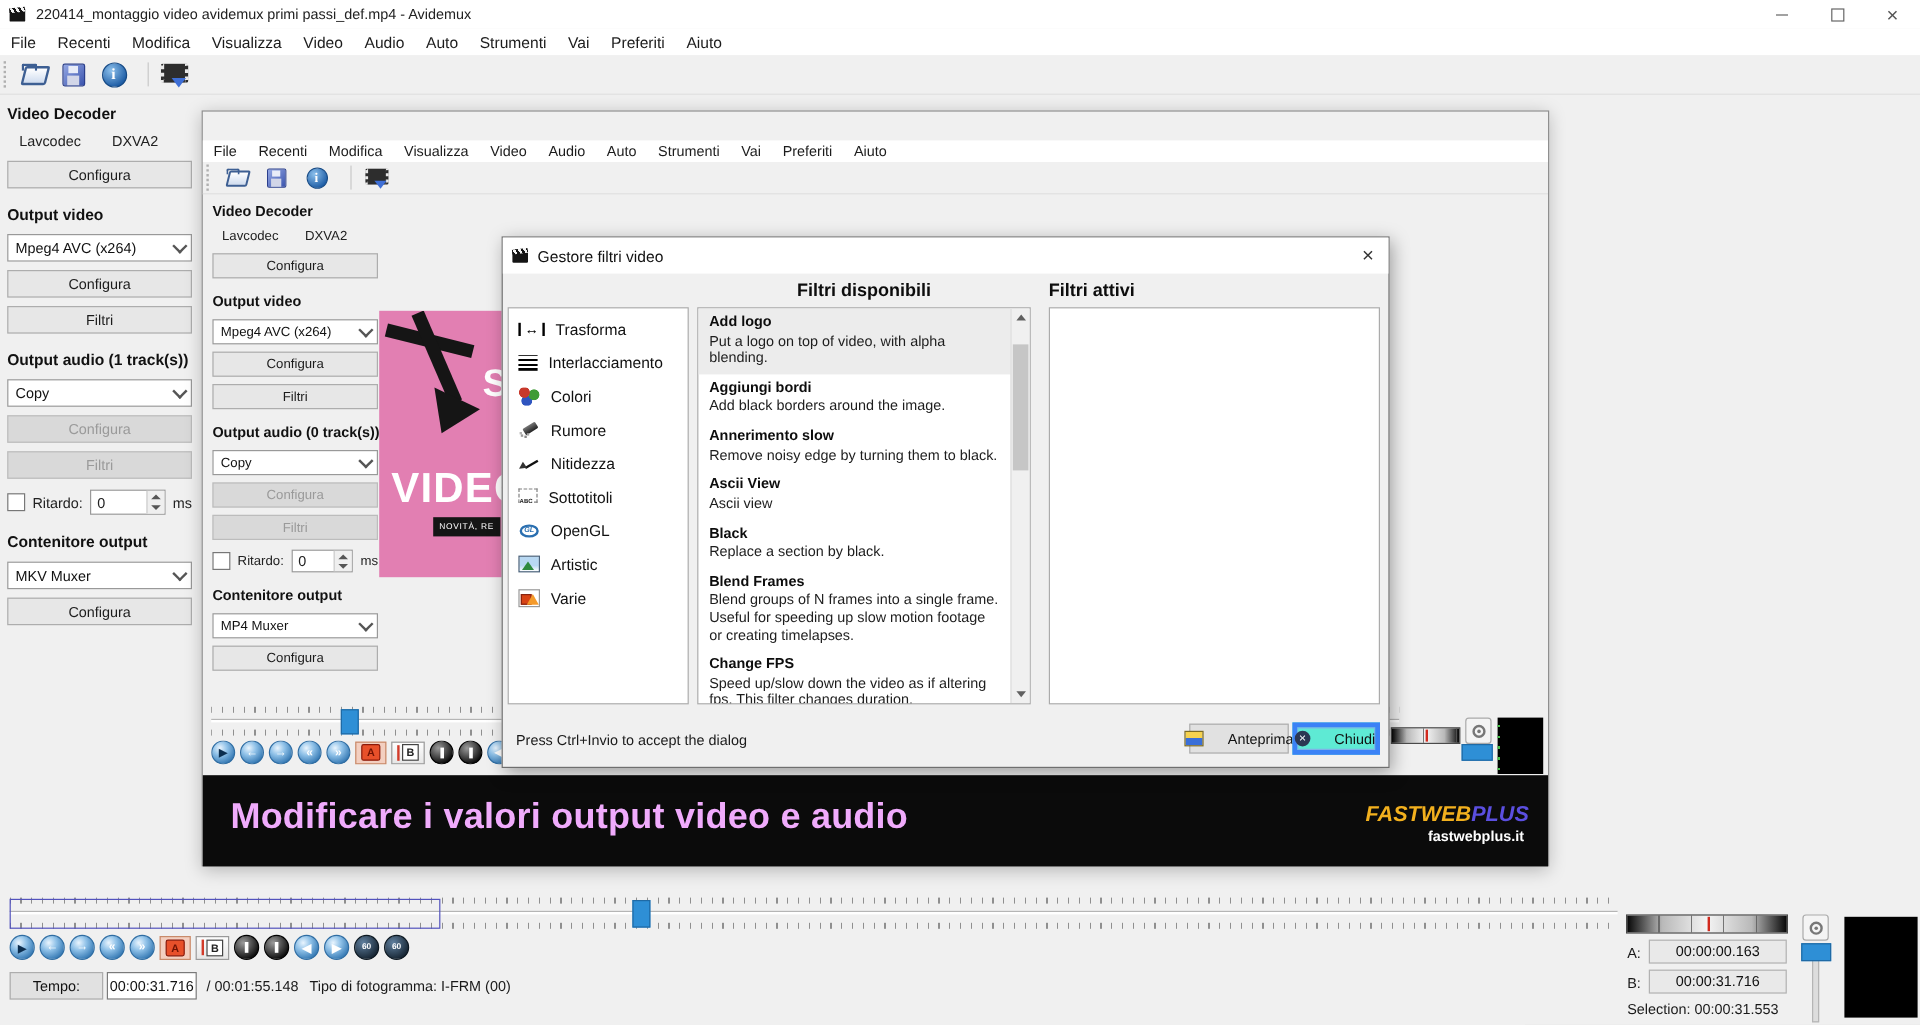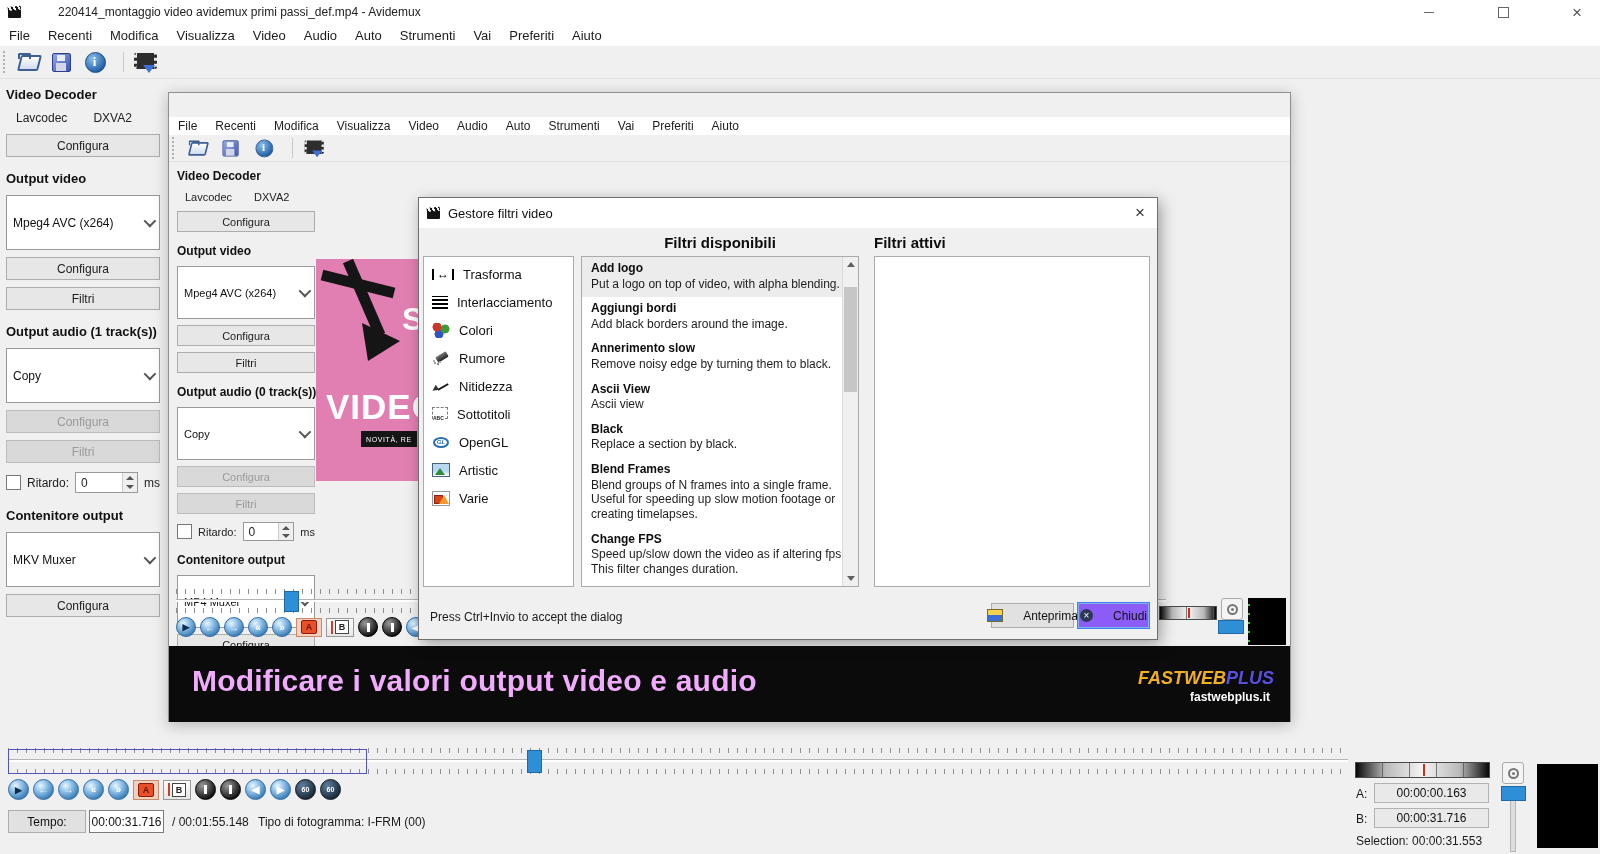--- a/index.html
+++ b/index.html
@@ -1,19 +1,19 @@
 <!DOCTYPE html>
 <html><head>
 <meta charset="utf-8">
 <style>
   html,body{margin:0;padding:0;background:#e8e8e8;font-family:"Liberation Sans",sans-serif;}
   .stage{position:relative;width:1600px;height:854px;background:#f0f0f0;overflow:hidden;}
 
   
-  .titlebar{position:absolute;background:#fff;display:flex;align-items:center;gap:28px;}
+  .titlebar{position:absolute;background:#fff;display:flex;align-items:center;}
   .clapper{width:13px;height:11px;background:#141414;border-radius:1px;position:relative;flex:none;}
   .clapper::before{content:"";position:absolute;left:0;top:0;width:100%;height:4px;
     background:repeating-linear-gradient(65deg,#141414 0 2px,#f2f2f2 2px 4px);transform:rotate(-6deg);transform-origin:left bottom;}
   .wc{height:100%;display:flex;align-items:center;justify-content:center;color:#555;flex:none;}
   .wc-min::after{content:"";width:10px;height:1px;background:#666;}
   .wc-max::after{content:"";width:9px;height:9px;border:1px solid #666;background:#fff;}
   .wc-close::after{content:"×";font-size:17px;line-height:1;color:#555;}
   .menubar{position:absolute;background:#fff;display:flex;align-items:center;}
   .menu-item{padding:2px 9px;color:#1c1c1c;cursor:default;}
   .toolbar{position:absolute;background:#f0f0f0;display:flex;align-items:center;border-bottom:1px solid #e0e0e0;}
@@ -39,21 +39,21 @@
 
   
   .sb{position:absolute;display:flex;flex-direction:column;}
   .sb-heading{font-weight:bold;font-size:13px;color:#111;margin:7px 0 9px 2px;}
   .sb-suffix{font-weight:bold;}
   .sb-duo{display:flex;gap:26px;margin:0 0 9px 12px;font-size:12px;color:#222;}
   .sb-btn{height:21px;border:1px solid #adadad;background:#e7e7e7;display:flex;align-items:center;justify-content:center;
     font-size:12px;color:#1c1c1c;margin:0 2px 7px 2px;}
   .sb-btn.disabled{color:#9a9a9a;background:#d9d9d9;border-color:#bcbcbc;}
   .sb-select{height:21px;border:1px solid #999;background:#fff;display:flex;align-items:center;margin:0 2px 7px 2px;
-    font-size:12px;color:#111;padding:16px 6px;justify-content:space-between;}
+    font-size:12px;color:#111;padding:0 6px;justify-content:space-between;}
   .sb-chev{width:7px;height:7px;border-right:2px solid #555;border-bottom:2px solid #555;transform:rotate(45deg) translateY(-2px);flex:none;}
   .sb-delay{display:flex;align-items:center;gap:6px;margin:2px 2px 8px 2px;font-size:12px;color:#222;}
   .sb-cb{width:13px;height:13px;border:1px solid #777;background:#fff;flex:none;}
   .sb-spin{display:flex;border:1px solid #999;background:#fff;height:19px;align-items:stretch;flex:1;}
   .sb-spin-val{flex:1;display:flex;align-items:center;padding-left:5px;font-size:12px;}
   .sb-spin-arrows{width:14px;display:flex;flex-direction:column;border-left:1px solid #ccc;background:#efefef;}
   .sb-spin-up,.sb-spin-dn{flex:1;position:relative;}
   .sb-spin-up::after{content:"";position:absolute;left:3px;top:3px;border-left:4px solid transparent;border-right:4px solid transparent;border-bottom:4px solid #555;}
   .sb-spin-dn::after{content:"";position:absolute;left:3px;top:2px;border-left:4px solid transparent;border-right:4px solid transparent;border-top:4px solid #555;}
   .sb.compact .sb-heading{font-size:12px;margin:6px 0 8px 2px;}
@@ -154,21 +154,21 @@
   .flt-up::after{content:"";position:absolute;left:4px;top:5px;border-left:4px solid transparent;border-right:4px solid transparent;border-bottom:5px solid #606060;}
   .flt-dn::after{content:"";position:absolute;left:4px;top:5px;border-left:4px solid transparent;border-right:4px solid transparent;border-top:5px solid #606060;}
   .flt-thumb{position:absolute;left:1px;width:13px;top:30px;height:105px;background:#c6c6c6;}
   .flt-item{padding:4px 10px 6px 9px;}
   .flt-item.selected{background:#ececec;}
   .flt-title{font-weight:bold;font-size:12px;color:#0d0d0d;line-height:1.3;}
   .flt-desc{font-size:12px;color:#1d1d1d;line-height:1.22;white-space:pre-line;}
   .dlg-hint{position:absolute;left:11px;top:412px;font-size:12px;color:#1a1a1a;}
   .dlg-btn{position:absolute;height:25px;box-sizing:border-box;border:1px solid #adadad;background:#e1e1e1;
     display:flex;align-items:center;justify-content:center;gap:20px;font-size:12px;color:#111;}
-  .dlg-btn.default{border:1px solid #3b82f6;box-shadow:inset 0 0 0 1px #7fb3e8;background:#8b5cf6;}
+  .dlg-btn.default{border:4px solid #3b82f6;box-shadow:inset 0 0 0 1px #7fb3e8;background:#5eead4;justify-content:flex-end;}
   .preview-icon{width:14px;height:11px;background:linear-gradient(180deg,#f6d24e 0 45%,#3a6fd8 45%);border:1px solid #7d6b22;flex:none;}
   .close-circle-icon{width:13px;height:13px;border-radius:50%;background:#2b3854;color:#fff;font-size:10px;line-height:1;
     display:flex;align-items:center;justify-content:center;flex:none;}
   .close-circle-icon::after{content:"×";}
 
   
   .jog{position:absolute;border:1px solid #4a4a4a;box-sizing:border-box;
     background:repeating-linear-gradient(90deg,transparent 0 26px,rgba(90,90,90,.8) 26px 27px),
     linear-gradient(90deg,#070707,#b9b9b9 22%,#f4f4f4 50%,#b9b9b9 78%,#070707);}
   .jog::after{content:"";position:absolute;left:50%;top:1px;bottom:1px;width:2px;background:#d22a1e;}
@@ -426,21 +426,21 @@
           <div class="ci artistic-icon"></div>
           <div>Artistic</div>
         </div>
         <div class="cat">
           <div class="ci misc-icon"></div>
           <div>Varie</div>
         </div>
       </div>
 
     <div class="listbox" style="left:162px;width:278px;">
-      <div id="filter-list" style="position:absolute;left:0;top:0;right:1px;">
+      <div id="filter-list" style="position:absolute;left:0;top:0;right:15px;">
           <div class="flt-item selected">
             <div class="flt-title">Add logo</div>
             <div class="flt-desc">Put a logo on top of video, with alpha blending.</div>
           </div>
           <div class="flt-item">
             <div class="flt-title">Aggiungi bordi</div>
             <div class="flt-desc">Add black borders around the image.</div>
           </div>
           <div class="flt-item">
             <div class="flt-title">Annerimento slow</div>

